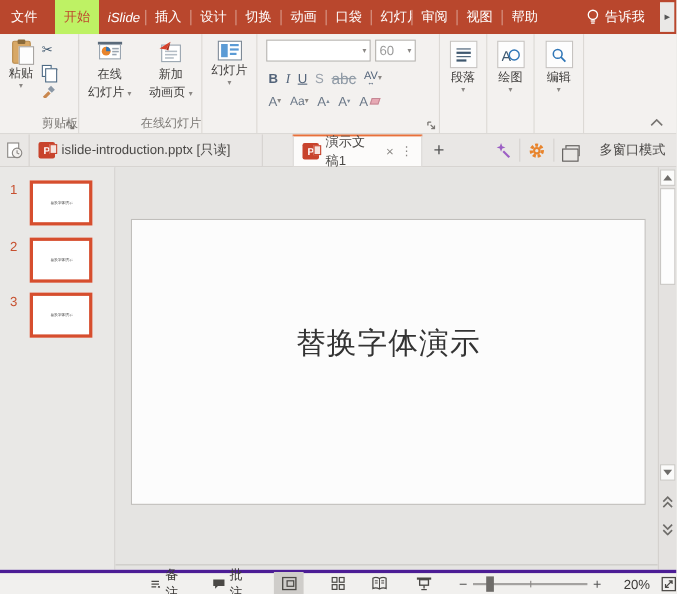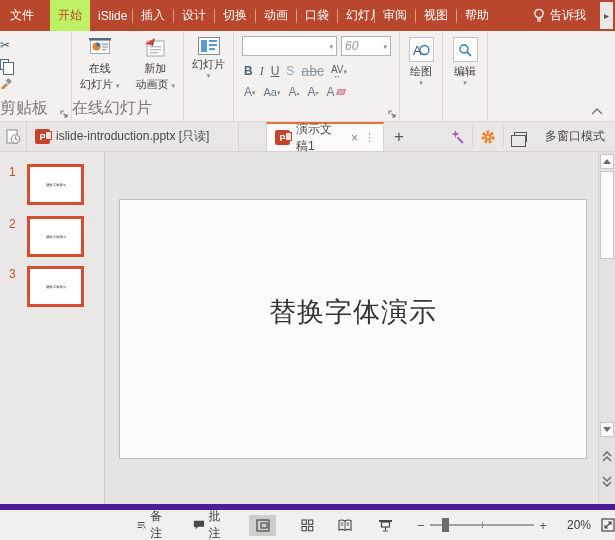--- a/index.html
+++ b/index.html
@@ -4,31 +4,31 @@
 <style>
   * { box-sizing: border-box; margin: 0; padding: 0; }
   html,body { width:615px; height:540px; overflow:hidden; }
   body { font-family:"Liberation Sans","DejaVu Sans",sans-serif; background:#F3F1EF; position:relative; }
 
   
   .menubar { height:31px; background:#B9472D; display:flex; align-items:stretch; color:#fff; font-size:12px; }
   .mtab { display:flex; align-items:center; padding:0 8px; white-space:nowrap; cursor:default; }
   .mtab.file { margin-left:2px; margin-right:8px; }
   .mtab.active { background:#bef264; color:#BE4A2E; }
-  .mtab.clip-islide { max-width:42px; overflow:hidden; }
+  .mtab.clip-islide { max-width:42px; overflow:hidden;font-style:italic; }
   .mtab.clip-slides { max-width:36px; overflow:hidden; }
   .msep { width:1px; height:14px; background:rgba(255,255,255,.45); align-self:center; }
   .menu-right { margin-left:auto; display:flex; align-items:center; gap:6px; padding-right:2px; }
   .tellme,.share { display:flex; align-items:center; gap:5px; padding:0 8px; height:100%; }
   .overflow-btn { width:13px; height:27px; background:#EAE8E6; color:#555; display:flex; align-items:center; justify-content:center; font-size:10px; align-self:center; }
 
   
   .ribbon { height:91px; background:#F3F1EF; border-bottom:1px solid #D9D6D3; display:flex; position:relative; }
   .rgroup { position:relative; border-right:1px solid #DCD9D5; height:100%; }
-  .rgroup-label { position:absolute; bottom:2px; left:0; right:0; text-align:left; font-size:16px; color:#7D7A76; }
+  .rgroup-label { position:absolute; bottom:2px; left:0; right:0; text-align:right; font-size:11px; color:#7D7A76; }
   .launcher { position:absolute; bottom:3px; right:3px; }
   .bigbtn { display:inline-flex; flex-direction:column; align-items:center; padding-top:6px; height:74px; cursor:pointer; }
   .bigbtn .lbl { font-size:11px; color:#3F3D3B; line-height:13px; margin-top:3px; white-space:nowrap; }
   .caret { font-size:7px; color:#8A8784; line-height:6px; margin-top:2px; }
   .g-clipboard { width:72px; display:flex; }
   .paste-btn { width:38px; }
   .clip-icon { width:17px; height:21px; background:#D8A866; border:1px solid #B98B4C; border-radius:2px; position:relative; }
   .clip-icon::before { content:""; position:absolute; top:-2px; left:4px; width:7px; height:4px; background:#8A6A3A; border-radius:1px; }
   .clip-icon::after { content:""; position:absolute; right:-4px; top:4px; width:12px; height:15px; background:#FDFDFD; border:1px solid #A8A5A2; }
   .minicol { display:flex; flex-direction:column; justify-content:flex-start; padding-top:7px; gap:5px; }
@@ -36,21 +36,21 @@
   .copy-ic { width:9px; height:11px; border:1px solid #4E6A84; position:relative; background:#fff; }
   .copy-ic::before { content:""; position:absolute; left:2px; top:2px; width:9px; height:11px; border:1px solid #4E6A84; background:#fff; }
   .g-online { width:112px; display:flex; justify-content:space-around; }
   .g-slide { width:50px; display:flex; justify-content:center; }
   .slide-ic { width:22px; height:18px; border:1px solid #7E8A96; background:#fff; display:flex; padding:2px; gap:2px; }
   .slide-ic i { display:block; background:#5B9BD5; }
   .g-font { width:166px; position:relative; font-size:12px; }
   .font-row1 { display:flex; gap:4px; padding:5px 6px 0 8px; }
   .combo { height:20px; background:#fff; border:1px solid #B5B2AE; display:flex; align-items:center; justify-content:space-between; padding:0 3px; color:#9B9B9B; }
   .combo.name { width:95px; }
-  .combo.size { width:50px;font-style:italic; }
+  .combo.size { width:37px; }
   .font-row2 { display:flex; align-items:center; gap:7px; padding:7px 0 0 10px; color:#53647A; }
   .font-row3 { display:flex; align-items:center; gap:8px; padding:6px 0 0 10px; color:#6B7888; }
   .fbtn { cursor:pointer; display:inline-flex; align-items:center; }
   .b { font-weight:bold; }
   .i { font-style:italic; font-family:"Liberation Serif",serif; }
   .u { text-decoration:underline; }
   .s { color:#9AA2AC; }
   .abc { font-size:14px; text-decoration:line-through; color:#8E99A5; }
   .av { font-size:10px; letter-spacing:0; }
   .av::after { content:"↔"; display:block; font-size:7px; margin-top:-3px; text-align:center; }
@@ -96,21 +96,21 @@
   .scrollcol { width:17px; background:#E4E2E0; position:relative; border-left:1px solid #D2D0CD; }
   .sc-btn { position:absolute; left:1px; right:1px; height:15px; background:#FBFBFA; border:1px solid #C9C7C4; display:flex; align-items:center; justify-content:center; cursor:pointer; }
   .sc-up { top:2px; } .sc-down { top:270px; }
   .sc-thumb { position:absolute; left:1px; right:1px; top:19px; height:88px; background:#FDFDFD; border:1px solid #C9C7C4; cursor:grab; }
   .tri-up { width:0; height:0; border-left:4px solid transparent; border-right:4px solid transparent; border-bottom:5px solid #6E6C69; }
   .tri-dn { width:0; height:0; border-left:4px solid transparent; border-right:4px solid transparent; border-top:5px solid #6E6C69; }
   .sc-nav { position:absolute; left:1px; right:1px; height:18px; display:flex; align-items:center; justify-content:center; cursor:pointer; }
   .sc-prev { top:296px; } .sc-next { top:320px; }
 
   
-  .statusbar { position:absolute; left:0; bottom:0; width:615px; height:36px; background:#F1F0EE; border-top:6px solid #4c1d95; display:flex; align-items:center; font-size:12px; color:#3C3A38; }
+  .statusbar { position:absolute; left:0; bottom:0; width:615px; height:22px; background:#F1F0EE; border-top:3px solid #4c1d95; display:flex; align-items:center; font-size:12px; color:#3C3A38; }
   .sb-item { display:flex; align-items:center; gap:4px; cursor:pointer; }
   .sb-notes { margin-left:136px; }
   .sb-comments { margin-left:22px; }
   .viewbtns { margin-left:20px; display:flex; align-items:center; }
   .vb { width:27px; height:21px; display:flex; align-items:center; justify-content:center; cursor:pointer; }
   .vb.active { background:#CFCDCA; }
   .vb.grid { margin-left:18px; } .vb.book { margin-left:10px; } .vb.show { margin-left:14px; }
   .zoomctl { display:flex; align-items:center; margin-left:16px; }
   .zminus,.zplus { color:#555; font-size:13px; width:12px; text-align:center; cursor:pointer; }
   .ztrack { position:relative; width:104px; height:14px; margin:0 3px; cursor:pointer; }
@@ -158,20 +158,25 @@
       </span>
       <span>告诉我</span>
     </div>
     <div class="overflow-btn">▸</div>
   </div>
 </div>
 
 <div class="ribbon">
 
   <div class="rgroup g-clipboard">
+    <div class="bigbtn paste-btn">
+      <span class="clip-icon"></span>
+      <span class="lbl">粘贴</span>
+      <span class="caret">▾</span>
+    </div>
     <div class="minicol">
       <div class="minibtn">
           <span>✂</span>
         </div>
       <div class="minibtn">
           <span class="copy-ic"></span>
           <span class="caret">▾</span>
         </div>
       <div class="minibtn">
         <span>
@@ -278,20 +283,34 @@
         </span>
     </div>
     <span class="launcher">
       <svg width="8" height="8" viewBox="0 0 8 8">
           <path d="M1 1 h3 M1 1 v3" stroke="#7A7773" stroke-width="1.2" fill="none"></path>
           <path d="M3.5 3.5 L7 7 M7 4 v3 h-3" stroke="#7A7773" stroke-width="1.2" fill="none"></path>
         </svg>
     </span>
   </div>
 
+  <div class="rgroup g-sm">
+    <div class="bigbtn">
+      <span class="iconbox">
+        <span class="para-ic">
+            <i></i>
+            <i></i>
+            <i></i>
+            <i style="width:9px;"></i>
+          </span>
+      </span>
+      <span class="lbl">段落</span>
+      <span class="caret">▾</span>
+    </div>
+  </div>
 
   <div class="rgroup g-sm">
     <div class="bigbtn">
       <span class="iconbox">
         <svg width="17" height="14" viewBox="0 0 17 14">
             <text x="0" y="12" font-size="13" fill="#3E576E" font-family="sans-serif">A</text>
             <circle cx="11.5" cy="7" r="4.5" fill="none" stroke="#2E75B6" stroke-width="1.3"></circle>
           </svg>
       </span>
       <span class="lbl">绘图</span>

